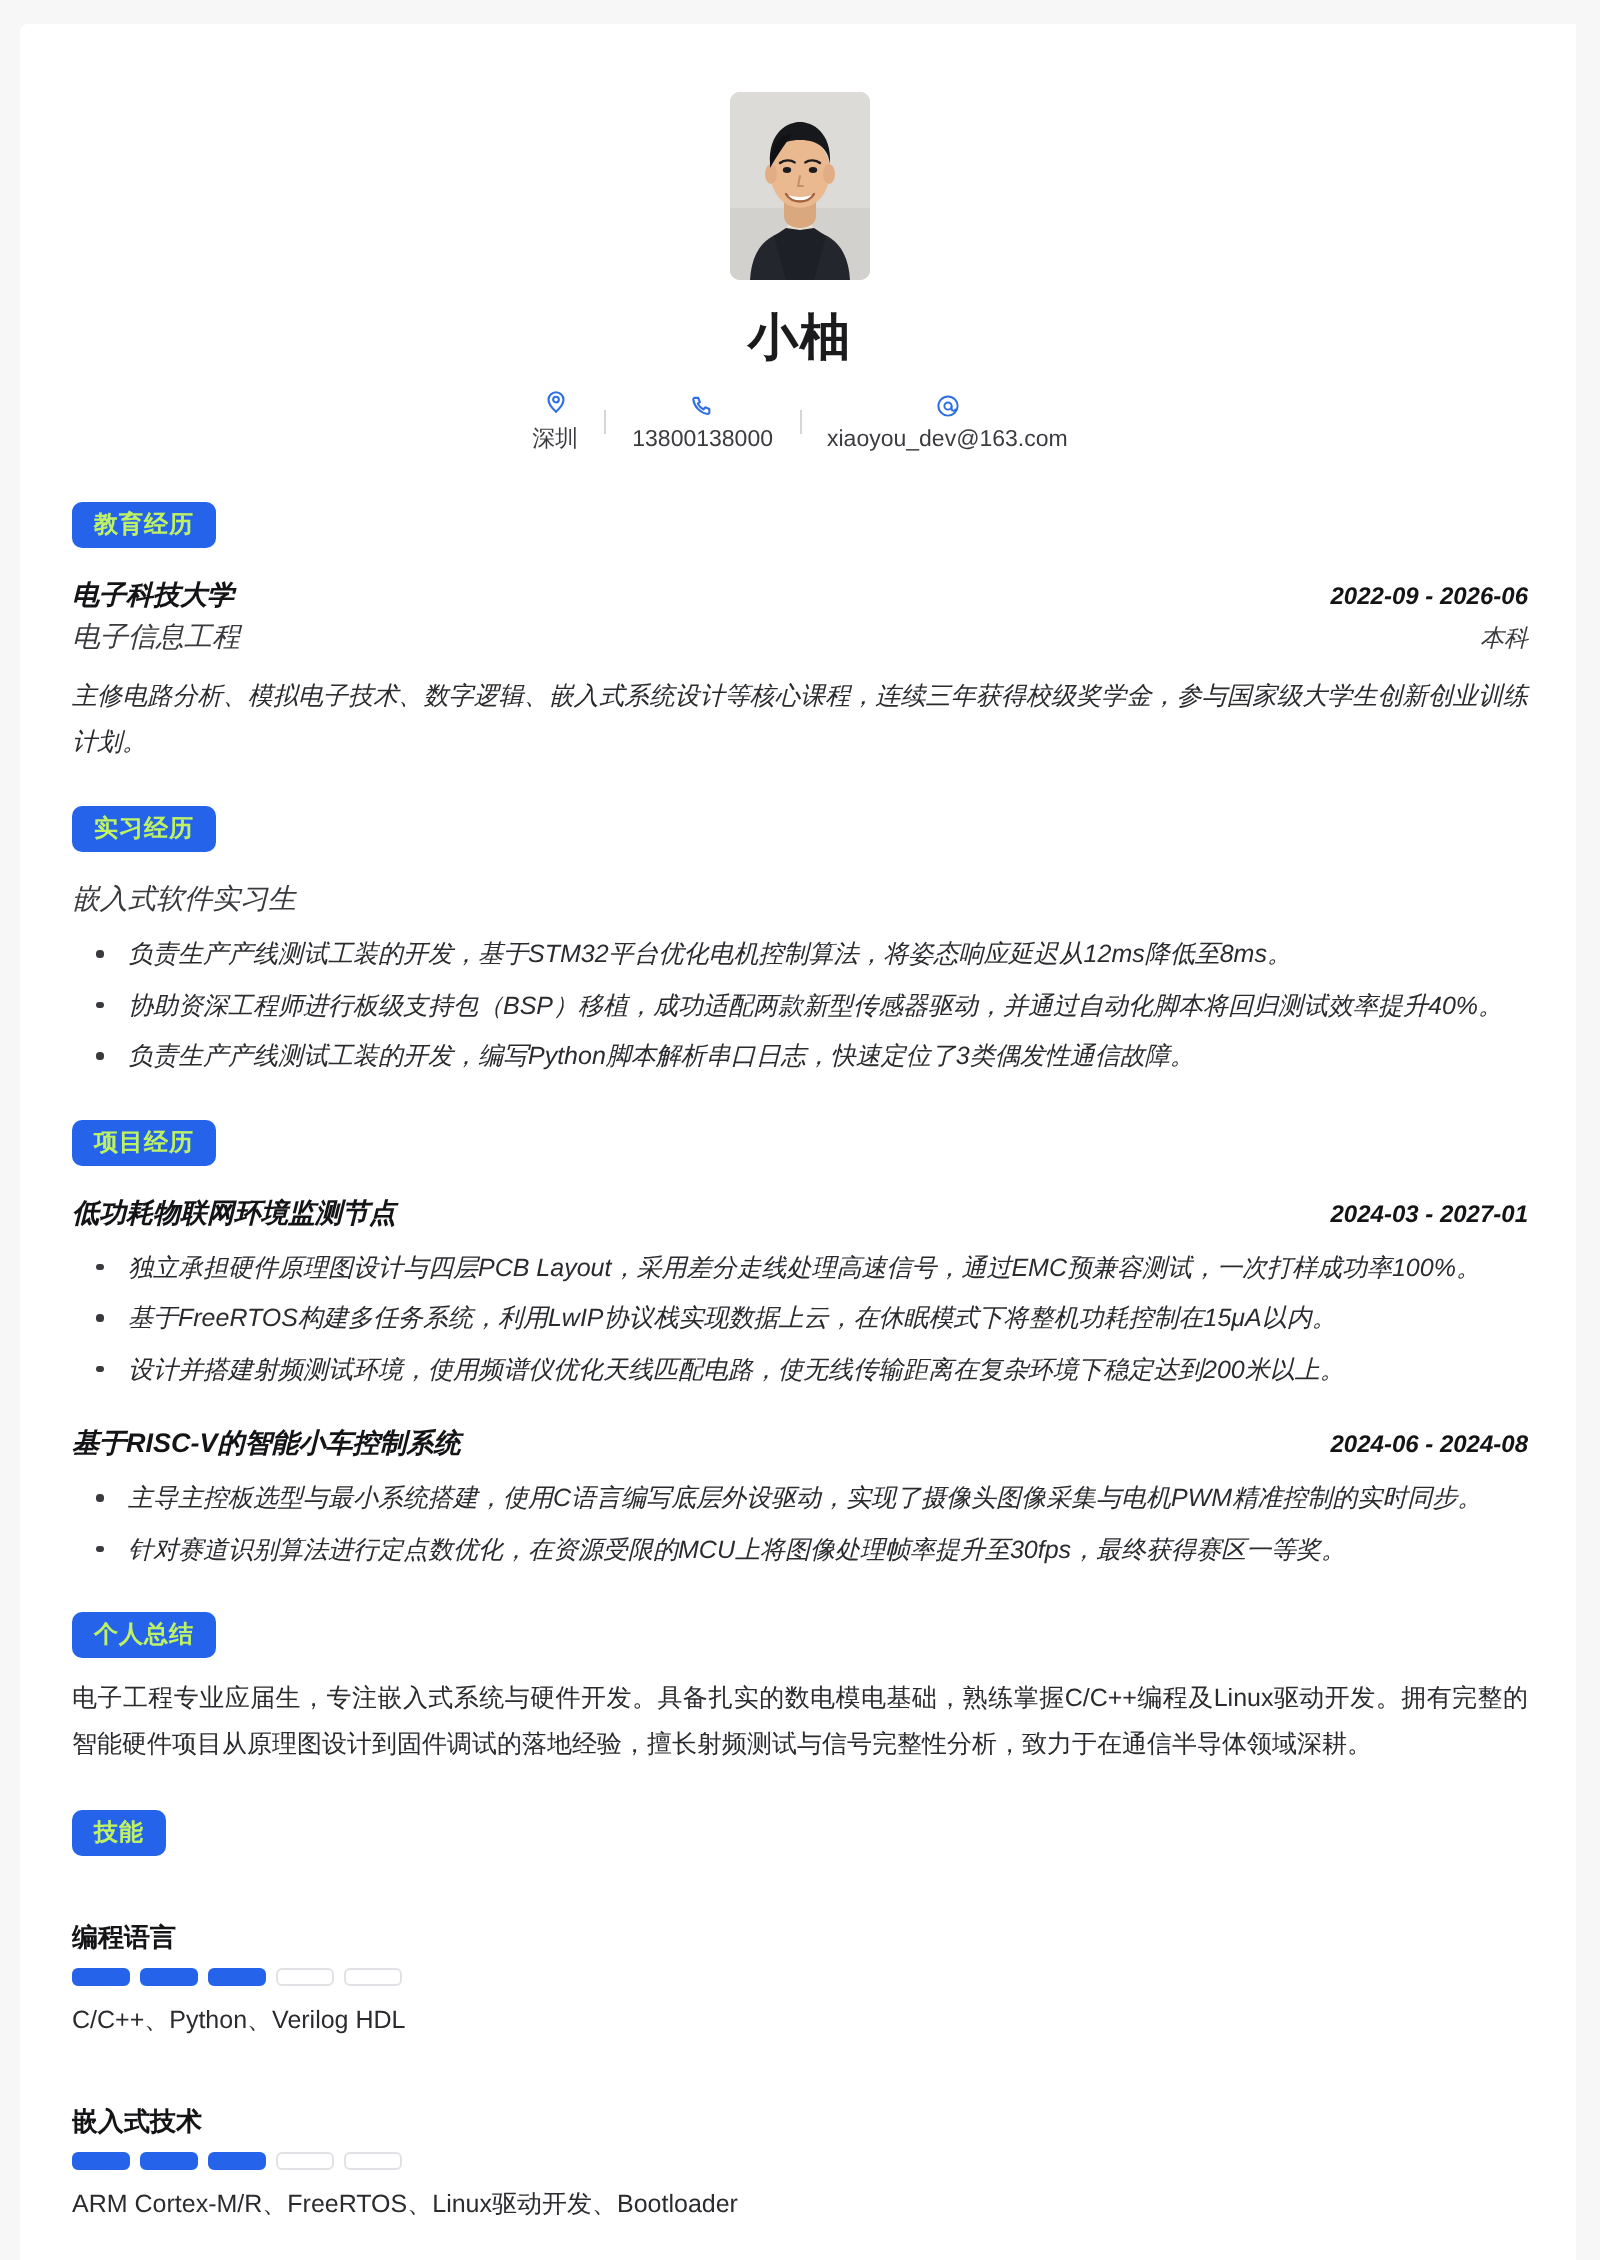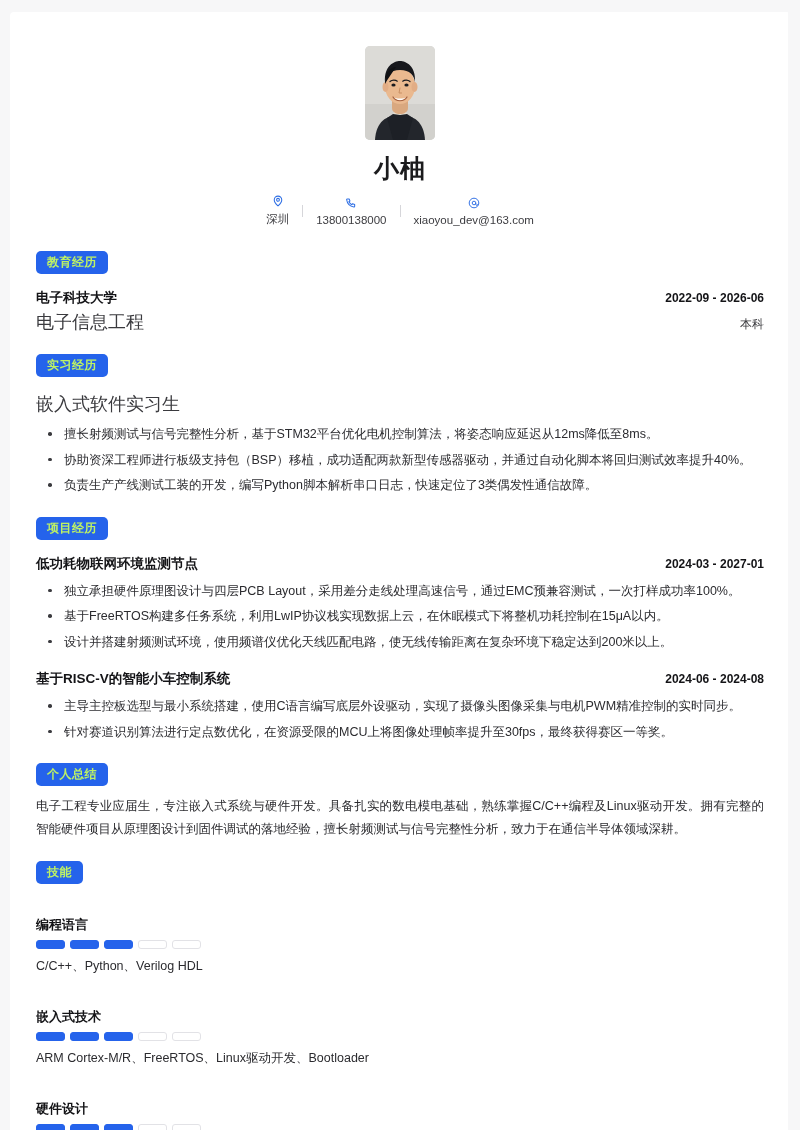--- a/index.html
+++ b/index.html
@@ -94,21 +94,21 @@
     background: #2563eb;
     color: #bef264;
     font-size: 12px;
     font-weight: 700;
     padding: 5px 11px 6px 11px;
     border-radius: 5px;
     line-height: 1;
     letter-spacing: .5px;
   }
 
-  .entry { margin-top: 15px; }
+  .entry { margin-top: 15px; font-style: italic; }
   .entry + .entry { margin-top: 17px; }
 
   .entry-top {
     display: flex;
     justify-content: space-between;
     align-items: baseline;
   }
   .entry-title {
     font-size: 13.5px;
     font-weight: 700;
@@ -121,21 +121,21 @@
     white-space: nowrap;
     padding-left: 12px;
   }
   .entry-sub {
     display: flex;
     justify-content: space-between;
     align-items: baseline;
     margin-top: 3px;
   }
   .entry-role {
-    font-size: 18px;
+    font-size: 14px;
     color: #3a3a3e;
   }
   .entry-extra {
     font-size: 12px;
     color: #3a3a3e;
     white-space: nowrap;
     padding-left: 12px;
   }
 
   .para {
@@ -274,32 +274,33 @@
 
       <div class="entry">
         <div class="entry-top">
           <span class="entry-title">电子科技大学</span>
           <span class="entry-date">2022-09 - 2026-06</span>
         </div>
         <div class="entry-sub">
           <span class="entry-role">电子信息工程</span>
           <span class="entry-extra">本科</span>
         </div>
+        <div class="para">主修电路分析、模拟电子技术、数字逻辑、嵌入式系统设计等核心课程，连续三年获得校级奖学金，参与国家级大学生创新创业训练计划。</div>
       </div>
     </div>
 
     <div class="section">
       <span class="sec-badge">实习经历</span>
 
       <div class="entry">
         <div class="entry-sub">
           <span class="entry-role">嵌入式软件实习生</span>
         </div>
         <ul class="bullets">
-          <li>擅长射频测试与信号完整性分析，基于STM32平台优化电机控制算法，将姿态响应延迟从12ms降低至8ms。</li>
+          <li>负责生产产线测试工装的开发，基于STM32平台优化电机控制算法，将姿态响应延迟从12ms降低至8ms。</li>
           <li>协助资深工程师进行板级支持包（BSP）移植，成功适配两款新型传感器驱动，并通过自动化脚本将回归测试效率提升40%。</li>
           <li>负责生产产线测试工装的开发，编写Python脚本解析串口日志，快速定位了3类偶发性通信故障。</li>
         </ul>
       </div>
     </div>
 
     <div class="section">
       <span class="sec-badge">项目经历</span>
 
       <div class="entry">

